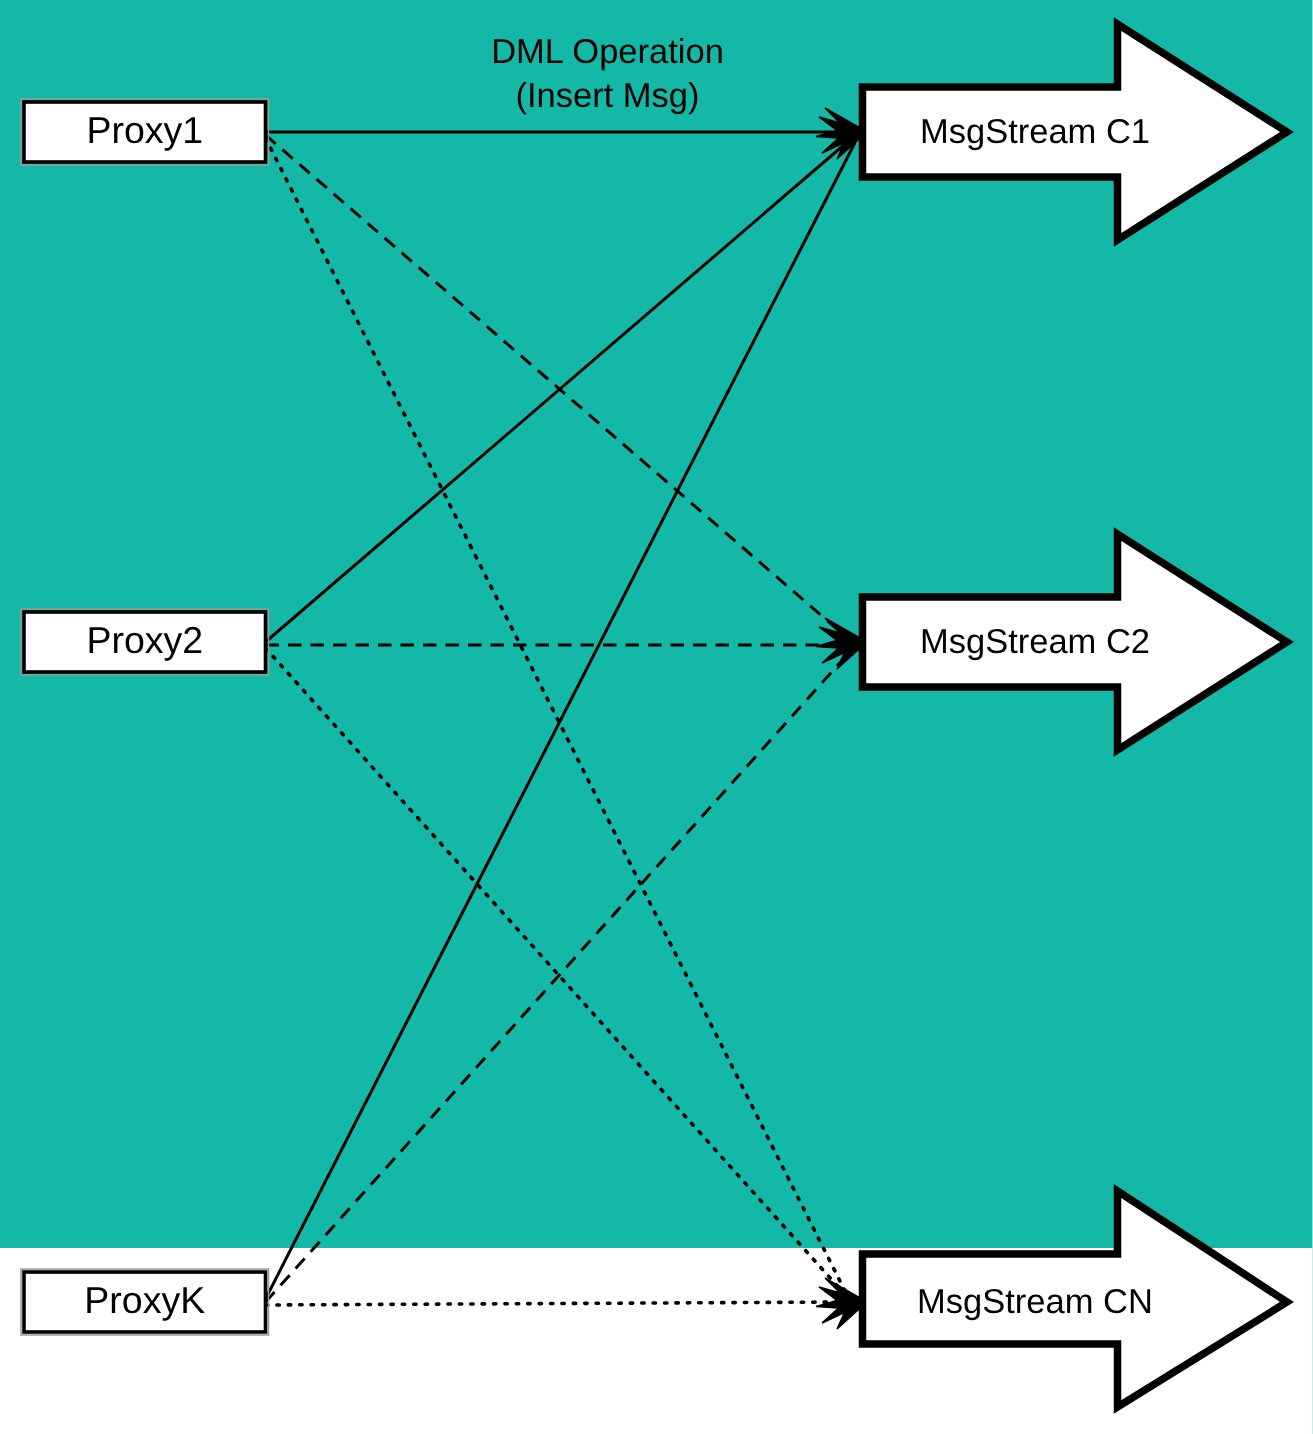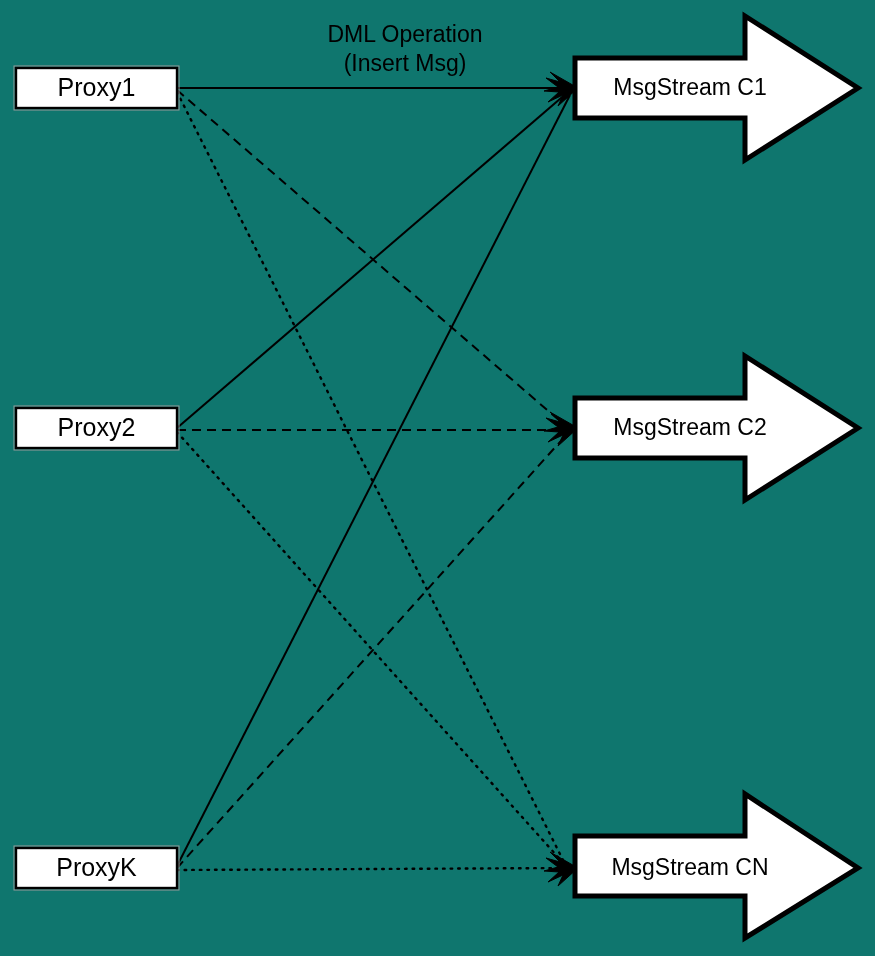--- a/index.html
+++ b/index.html
@@ -9,22 +9,22 @@
   }
   body {
     width: 875px;
     height: 956px;
     font-family: "Liberation Sans", sans-serif;
     overflow: hidden;
   }
   #diagram-root {
     position: relative;
     width: 875px;
-    height: 956px;
-    background: #0f766e;
+    height: 832px;
+    background: #14b8a6;
   }
   svg.diagram-canvas {
     display: block;
     width: 875px;
     height: 956px;
   }
   .node-box-rect {
     fill: #ffffff;
     stroke: #000000;
     stroke-width: 2.4;

